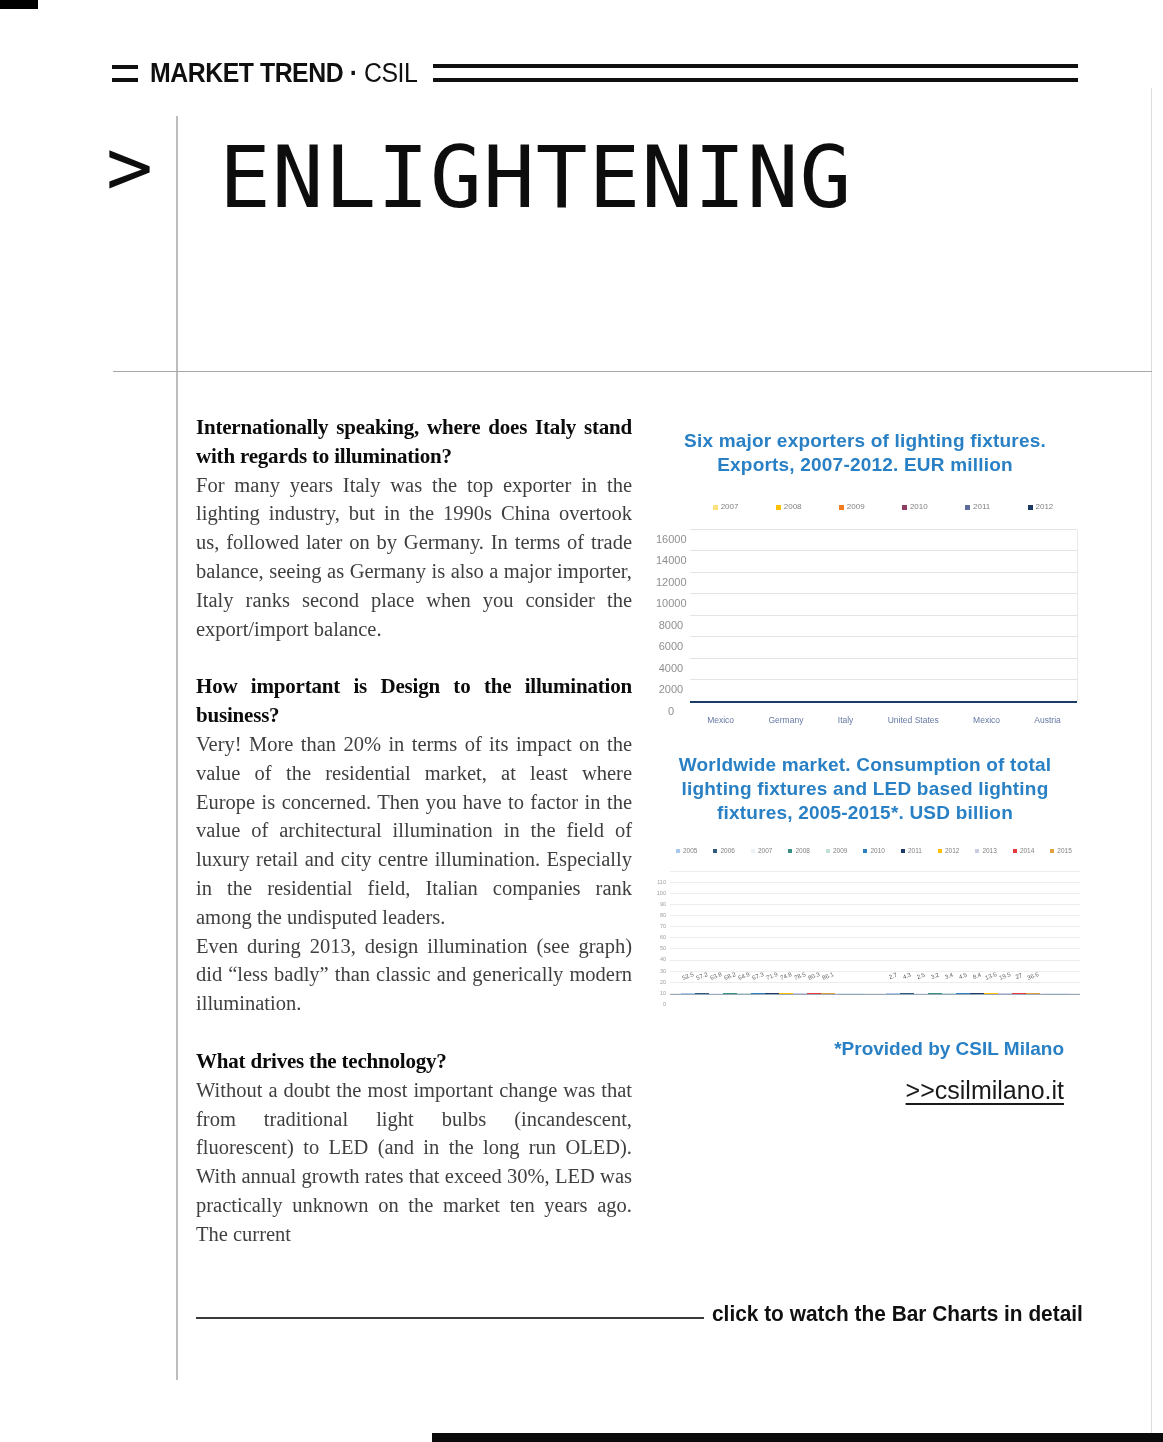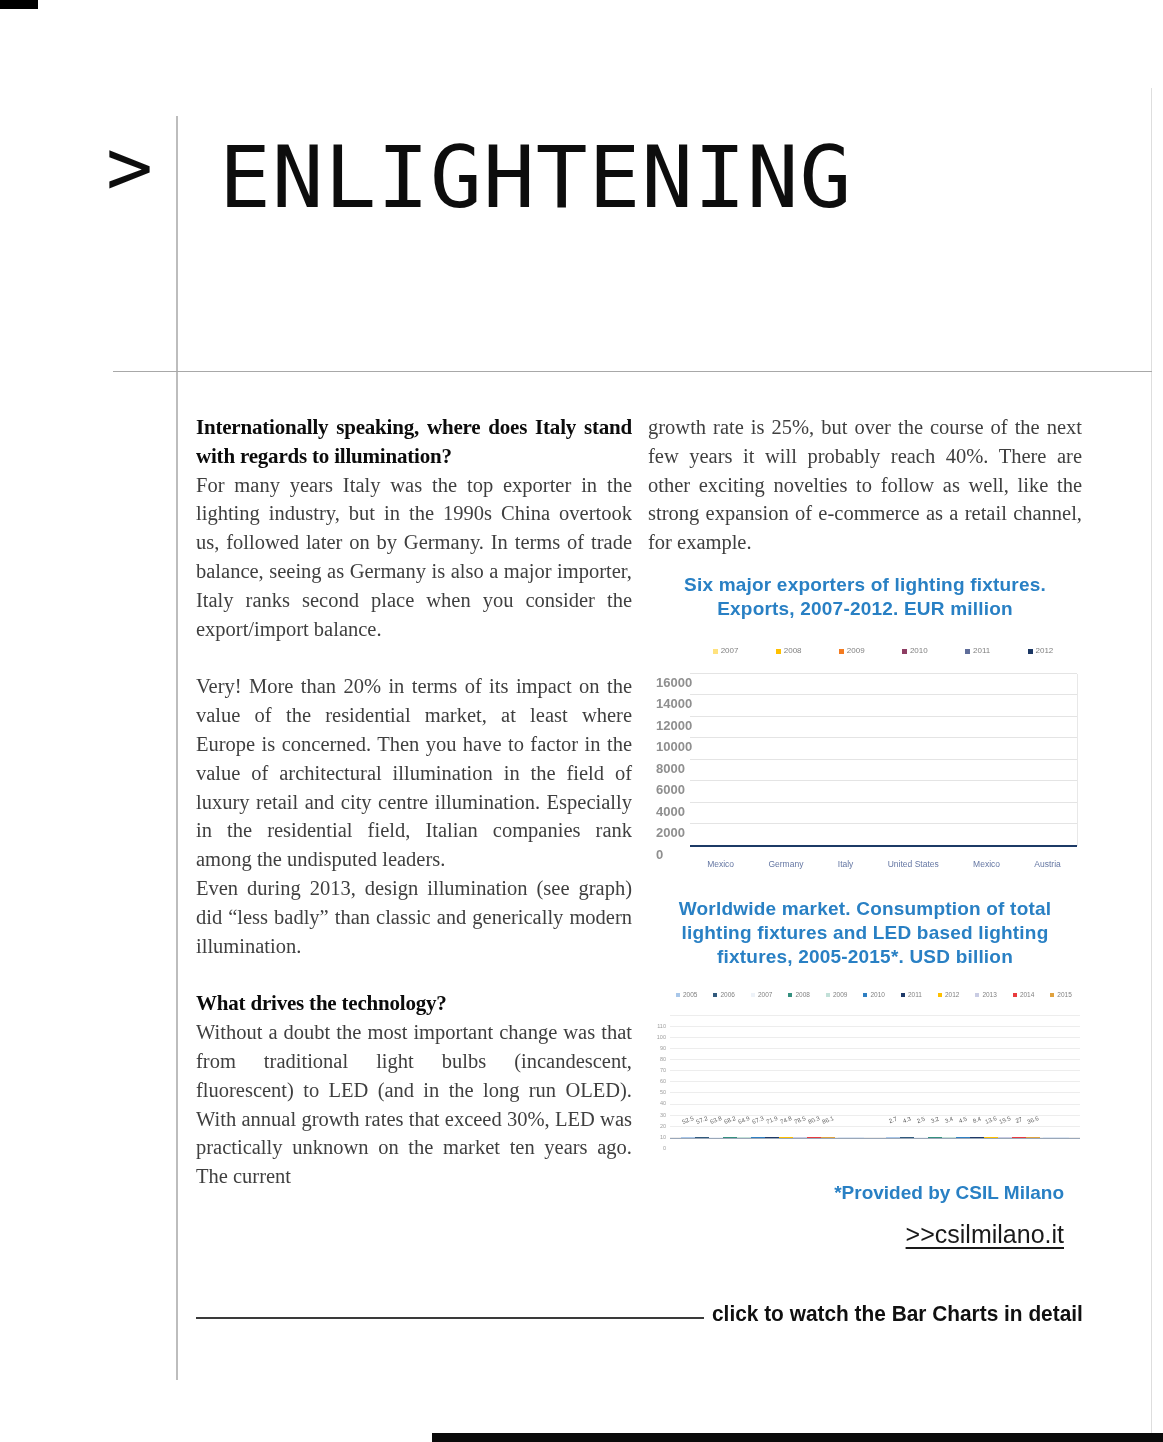--- a/index.html
+++ b/index.html
@@ -60,21 +60,21 @@
   .c2 .legend{padding:2px 0 6px 20px;font-size:6.5px;}
   .li{display:flex;align-items:center;gap:3px;white-space:nowrap;}
   .dot{width:5px;height:5px;flex:none;}
   .c2 .dot{width:4px;height:4px;}
   .plot{position:relative;}
   .c1 .plot{height:172px;margin-left:36px;border-right:1px solid #e8e8e8;}
   .c2 .plot{height:122px;margin-left:22px;}
   .grid{position:absolute;left:0;right:0;height:1px;background:#e4e4e4;}
   .c2 .grid{background:#ededed;}
   .ylab{position:absolute;font-family:"Liberation Sans",sans-serif;}
-  .c1 .ylab{left:-34px;width:30px;text-align:left;top:-4px;font-size:13px;color:#8f8f8f;font-weight:bold;}
+  .c1 .ylab{left:-34px;width:30px;text-align:center;top:-4px;font-size:11px;color:#8f8f8f;}
   .c2 .ylab{left:-21px;width:17px;text-align:right;top:-3px;font-size:5.5px;color:#9d9d9d;}
   .groups{position:absolute;left:0;right:0;top:0;bottom:0;display:flex;align-items:flex-end;justify-content:space-around;}
   .group{display:flex;align-items:flex-end;}
   .c1 .bar{width:10px;flex:none;}
   .c2 .bar{width:14px;flex:none;position:relative;}
   .bar{min-height:1px;}
   .dlabel{position:absolute;bottom:calc(100% + 2px);left:50%;
           transform:translateX(-50%) rotate(-20deg);font-size:6px;color:#5d5d5d;
           font-family:"Liberation Sans",sans-serif;white-space:nowrap;}
   .ghost{background:#dbe5f2;width:26px !important;margin-left:3px;}
@@ -87,39 +87,44 @@
   .c2 .cats{margin-left:22px;font-size:8px;color:#6577a3;}
 </style>
 </head>
 <body>
 
 <div class="page">
   <div class="scan-top"></div>
   <div class="scan-bottom"></div>
   <div class="scan-right"></div>
 
+  <div class="hdr">
+    <div class="hdr-mark"></div>
+    <div class="hdr-text"><b>MARKET TREND</b><b> · </b><span class="brand">CSIL</span></div>
+    <div class="hdr-rule"></div>
+  </div>
 
   <div class="title-marker">&gt;</div>
   <div class="vrule"></div>
   <div class="page-title"><span>ENLIGHTENING</span><br></div>
   <div class="hrule"></div>
 
   <div class="col col-left">
     <h3>Internationally speaking, where does Italy stand with regards to illumination?</h3>
     <p>For many years Italy was the top exporter in the lighting industry, but in the 1990s China overtook us, followed later on by Germany. In terms of trade balance, seeing as Germany is also a major importer, Italy ranks second place when you consider the export/import balance.</p>
     <div class="gap"></div>
+    <h3>How important is Design to the illumination business?</h3>
     <p>Very! More than 20% in terms of its impact on the value of the residential market, at least where Europe is concerned.  Then you have to factor in the value of architectural illumination in the field of luxury retail and city centre illumination. Especially in the residential field, Italian companies rank among the undisputed leaders.</p>
     <p>Even during 2013, design illumination (see graph) did “less badly” than classic and generically modern illumination.</p>
     <div class="gap"></div>
     <h3>What drives the technology?</h3>
     <p>Without a doubt the most important change was that from traditional light bulbs (incandescent, fluorescent) to LED (and in the long run OLED). With annual growth rates that exceed 30%, LED was practically unknown on the market ten years ago. The current</p>
   </div>
 
   <div class="col col-right">
-    <p>growth rate is 25%, but over the course of the next few years it will probably reach 40%.  There are other exciting novelties to follow as well, like the strong expansion of e-commerce as a retail channel, for example.</p>
 
     <div class="chart-cap cap1">Six major exporters of lighting fixtures. Exports, 2007-2012. EUR million</div>
     <div class="chart c1">
         <div class="legend">
           <div class="li">
             <div class="dot" style="background: rgb(255, 226, 126);"></div>
             <span>2007</span>
           </div>
           <div class="li">
             <div class="dot" style="background: rgb(255, 192, 0);"></div>

